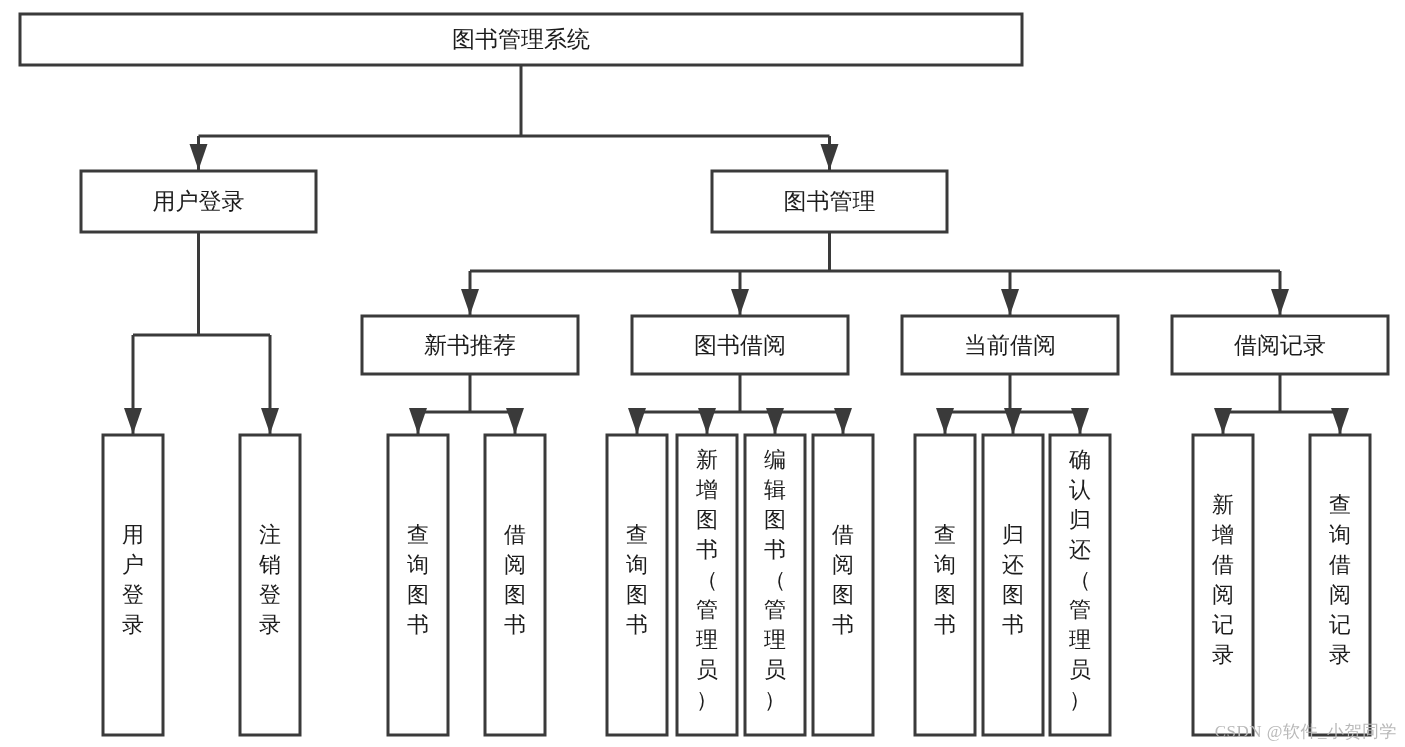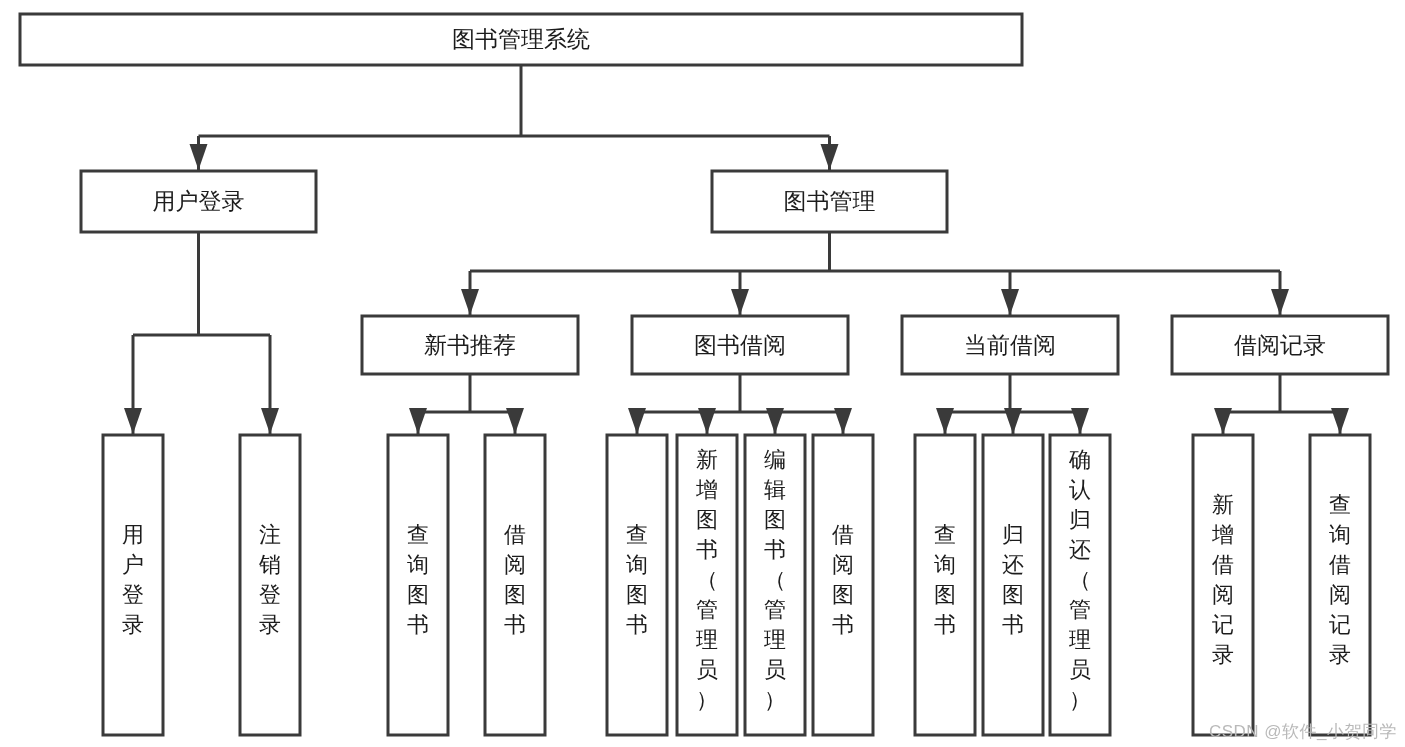--- a/index.html
+++ b/index.html
@@ -48,21 +48,21 @@
   .box-label-v {
     font-family: "DejaVu Sans", "Liberation Sans", sans-serif;
     font-size: 22px;
     fill: #1c1c1c;
     text-anchor: middle;
   }
   .watermark {
     position: absolute;
     right: 8px;
     bottom: 4px;
-    font-family: Liberation Sans, sans-serif;
+    font-family: Liberation Serif, serif;
     font-size: 17px;
     color: #b9b9b9;
     white-space: nowrap;
     letter-spacing: 0.5px;
   }
 </style>
 </head>
 <body>
 
 <div id="diagram-root">

